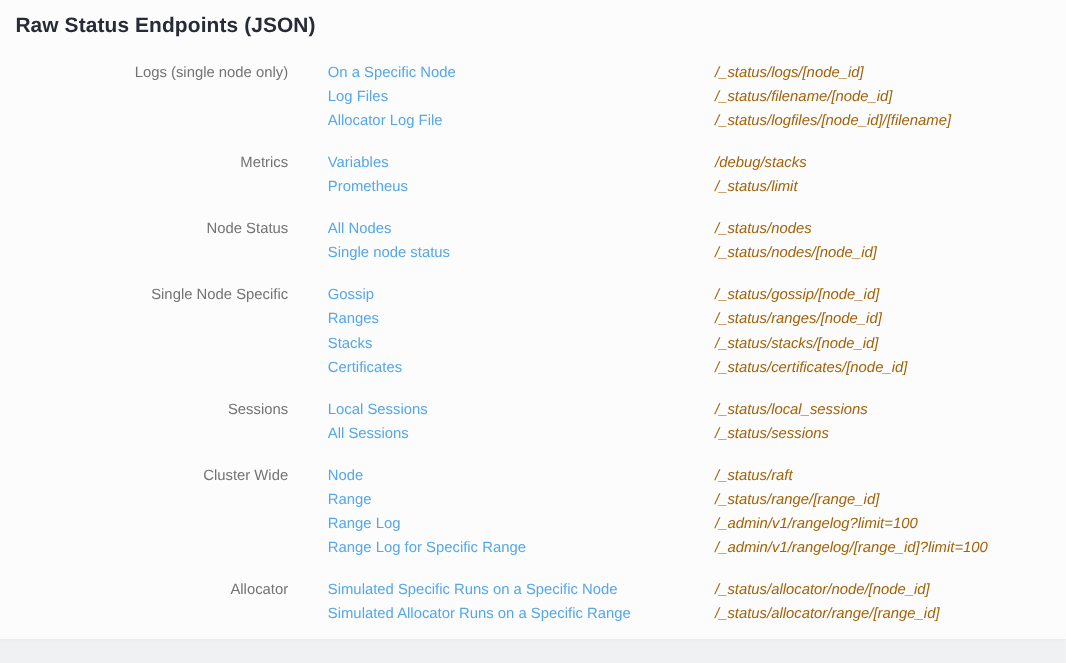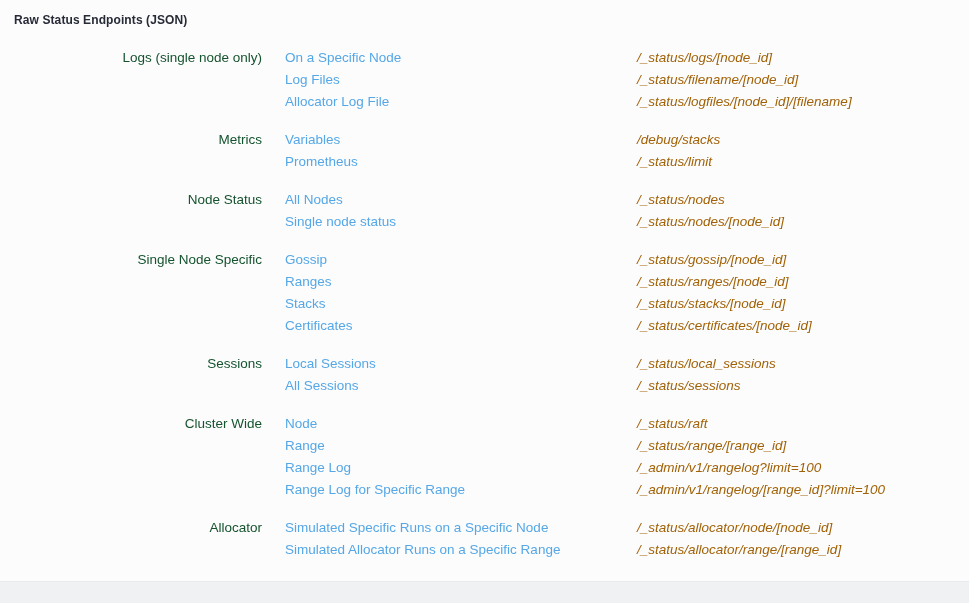--- a/index.html
+++ b/index.html
@@ -7,45 +7,46 @@
   body {
     width: 969px;
     height: 603px;
     position: relative;
     background: #fcfcfd;
     font-family: "Liberation Sans", sans-serif;
     overflow: hidden;
   }
   .page-title {
     margin: 13px 0 0 14px;
-    font-size: 12px;
+    font-size: 19px;
     font-weight: 600;
     color: #262b36;
     letter-spacing: 0.1px;
   }
   .endpoints-table {
     margin-top: 20px;
   }
   .section {
     display: grid;
     grid-template-columns: 285px 1fr;
     margin-bottom: 16px;
   }
   .category {
     text-align: right;
     padding-right: 23px;
     font-size: 13.5px;
     line-height: 22px;
-    color: #14532d;
+    color: #737373;
   }
   .row {
     display: grid;
     grid-template-columns: 352px 1fr;
     font-size: 13.5px;
     line-height: 22px;
+    margin-left: 13px;
   }
   .endpoint-link {
     color: #55a7e6;
     text-decoration: none;
     cursor: pointer;
   }
   .endpoint-url {
     color: #a16207;
     font-style: italic;
   }

